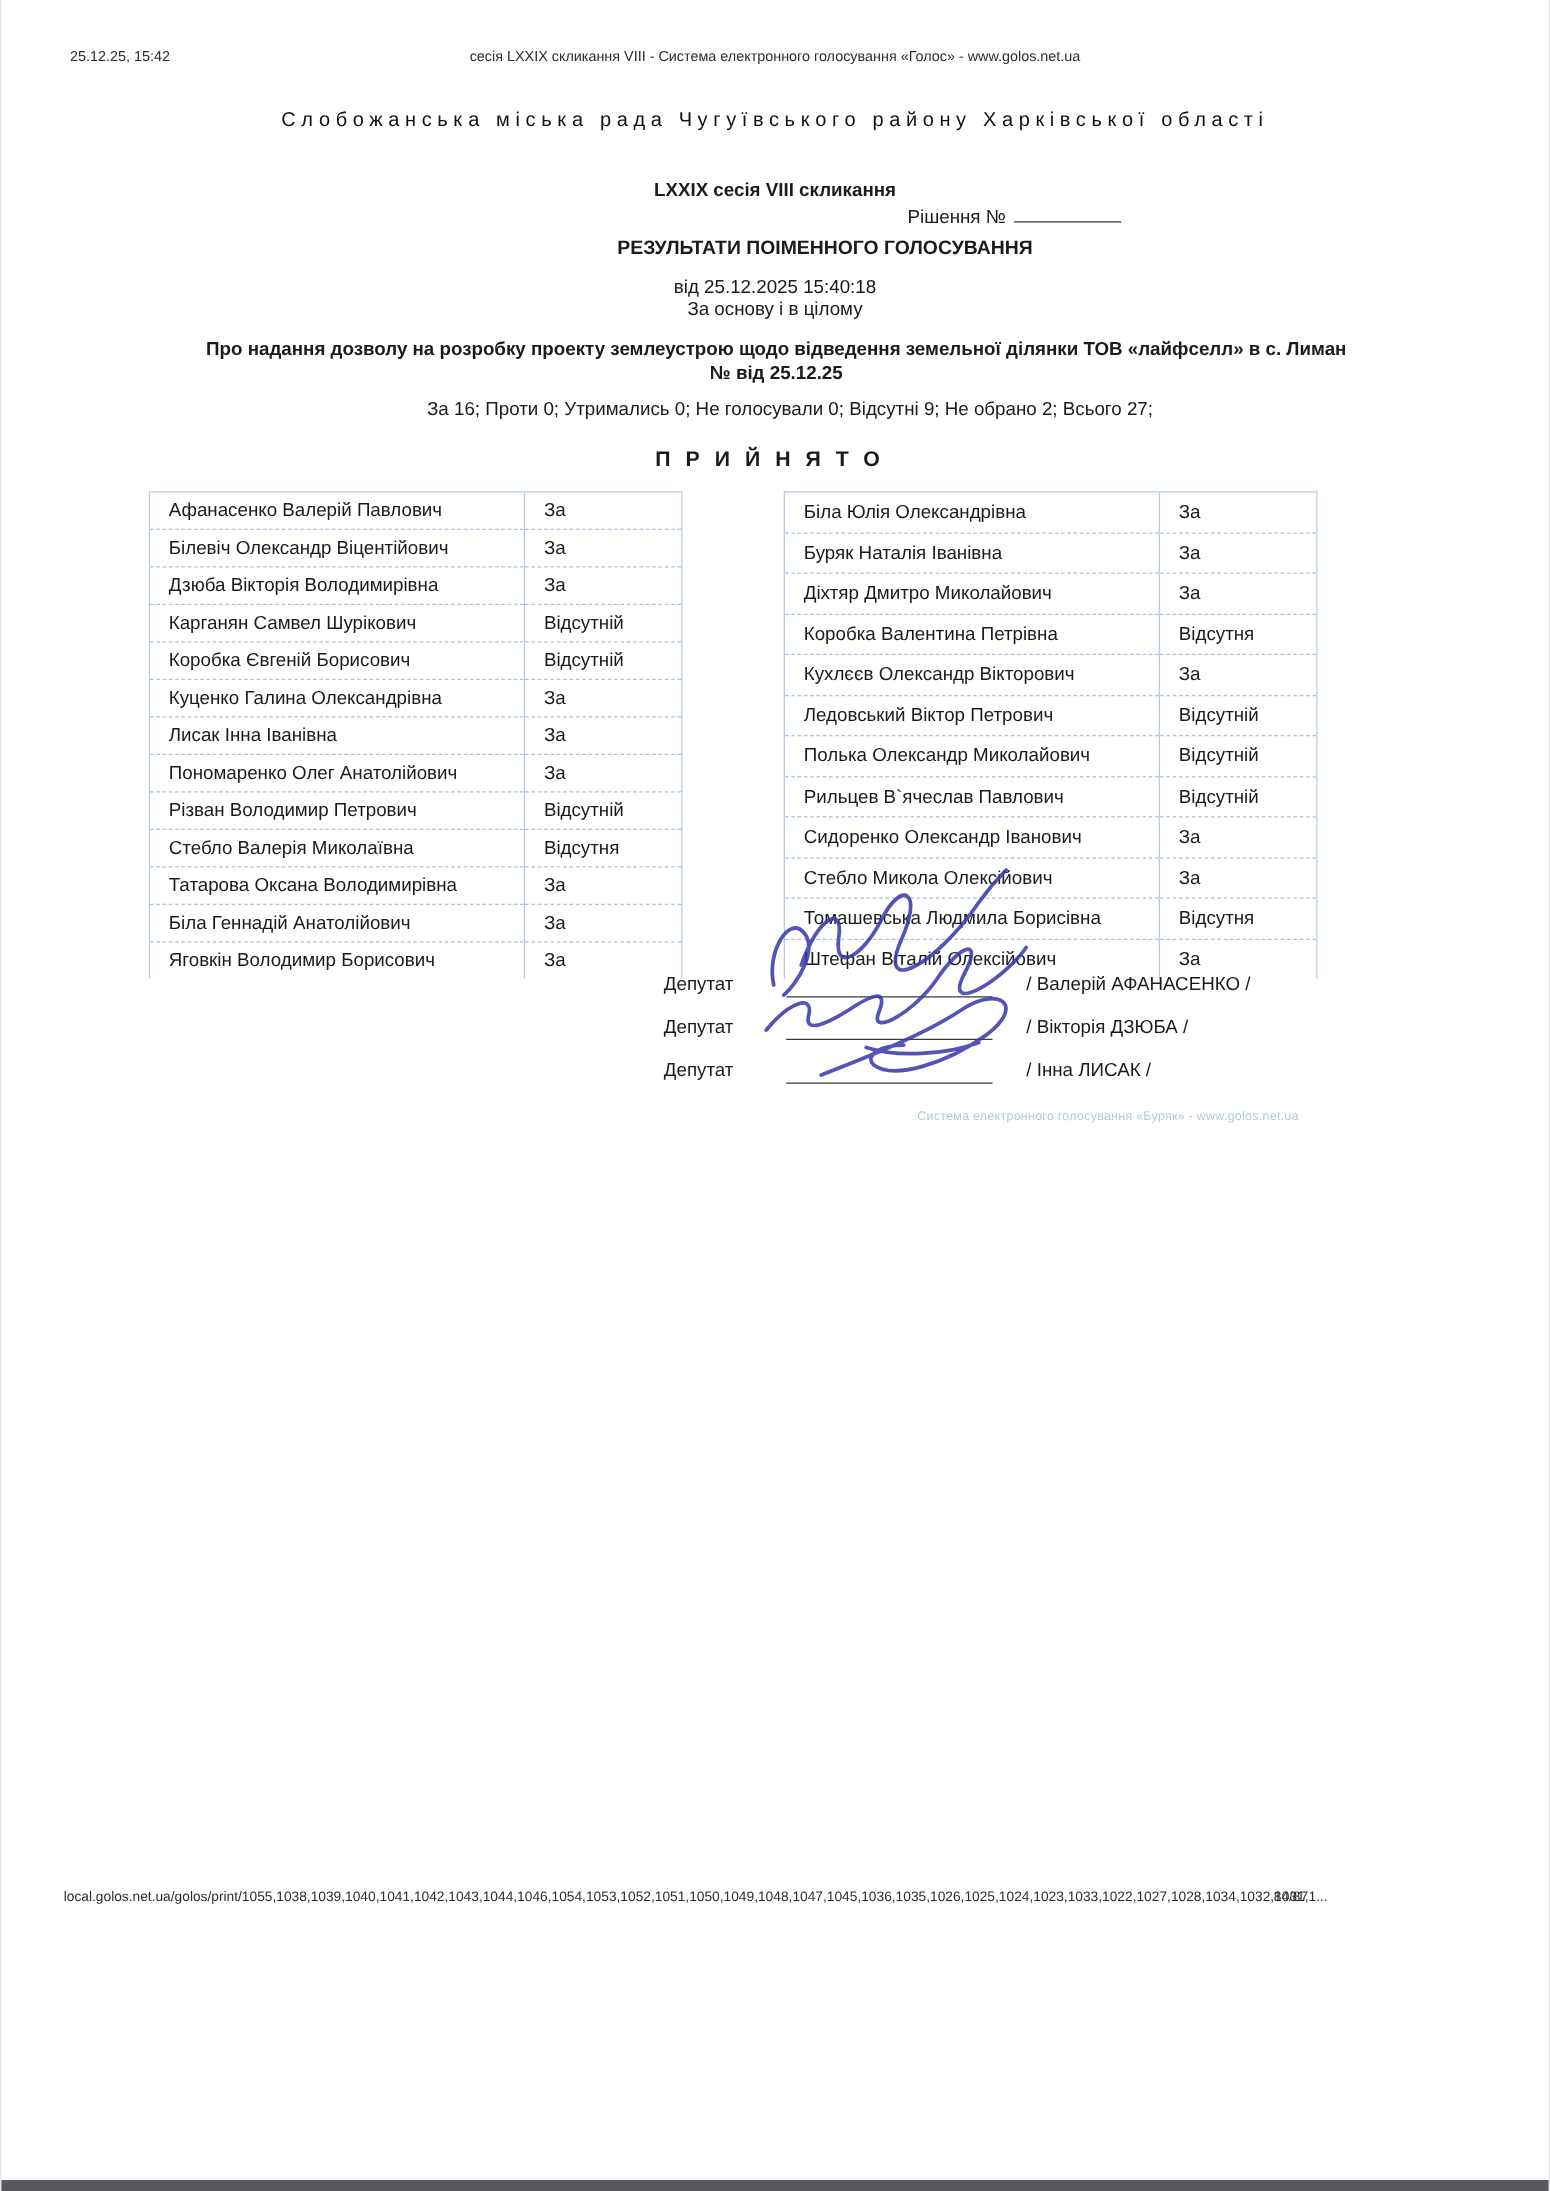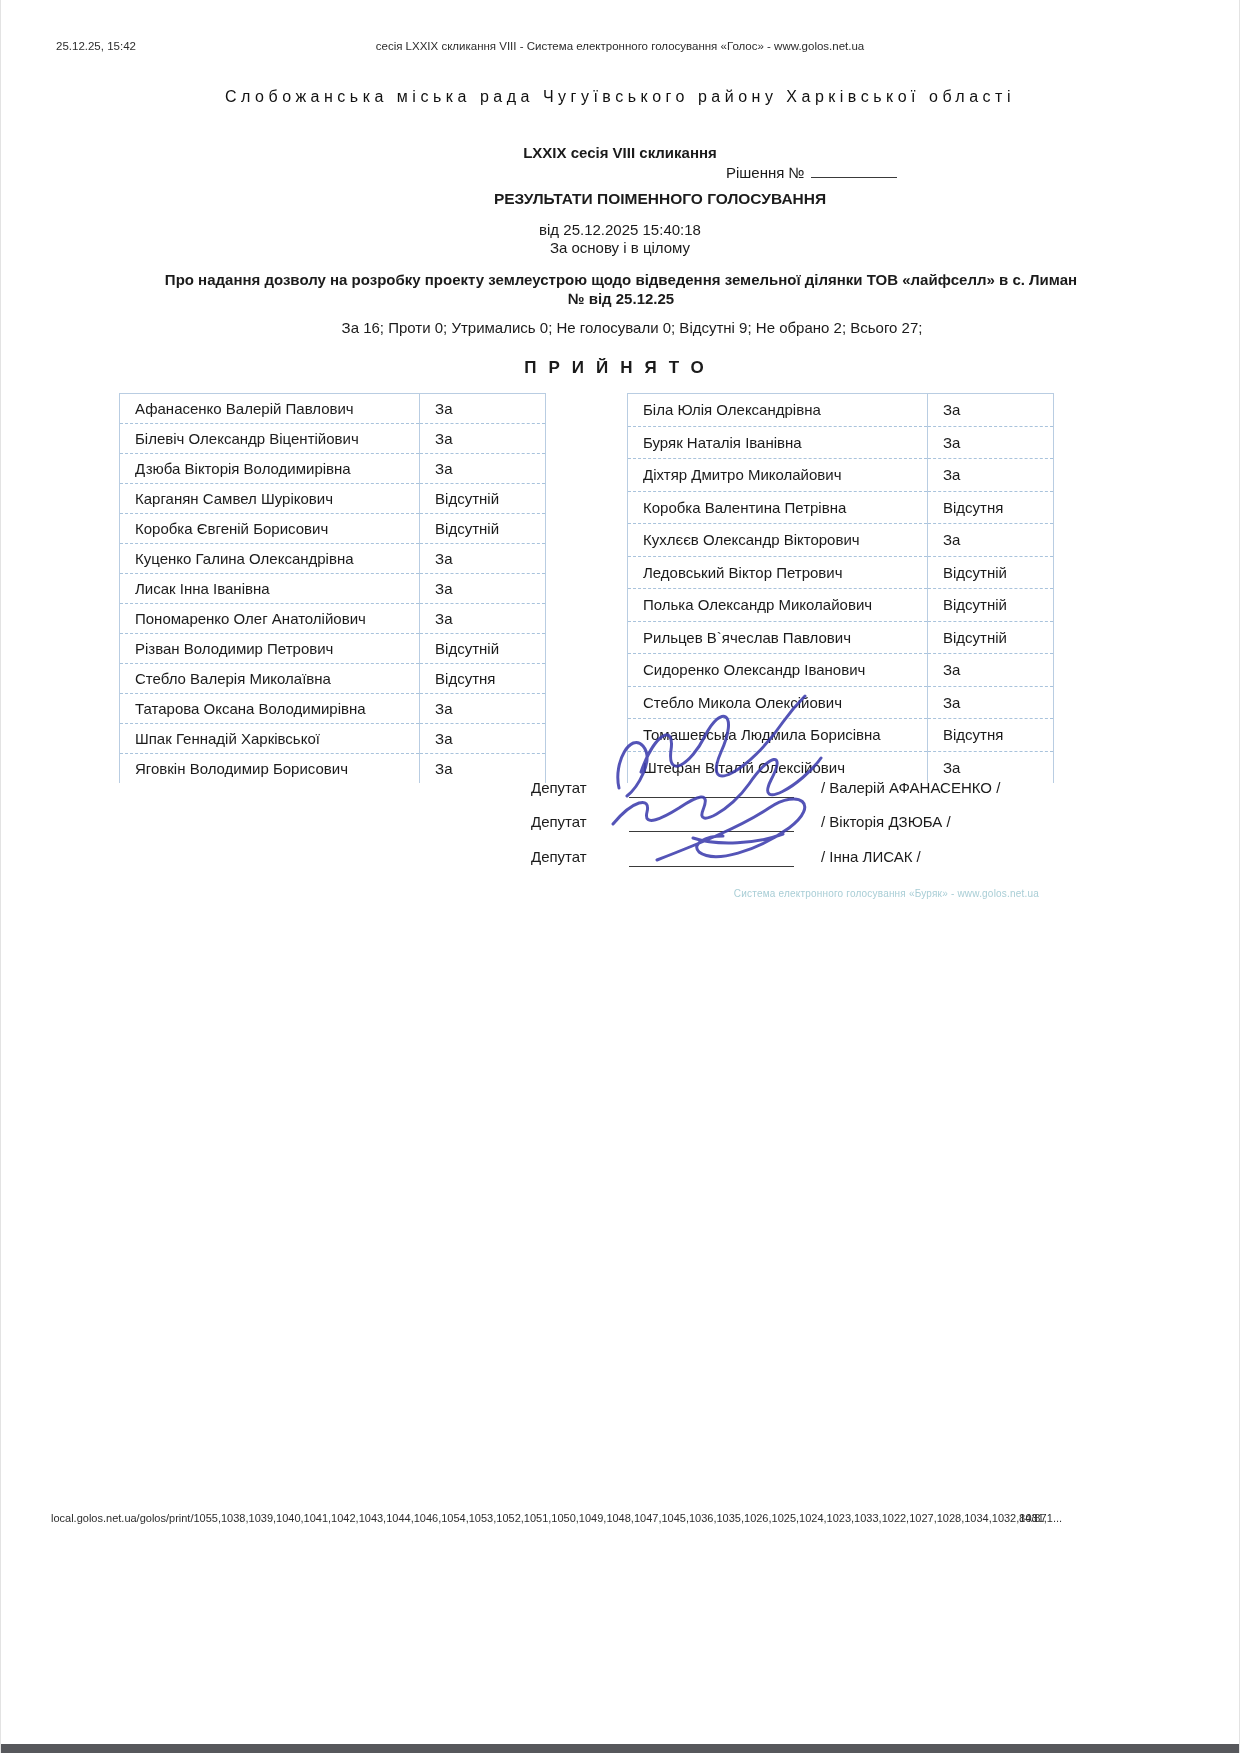--- a/index.html
+++ b/index.html
@@ -113,21 +113,21 @@
         </tr>
         <tr>
           <td class="name-cell">Стебло Валерія Миколаївна</td>
           <td class="vote-cell">Відсутня</td>
         </tr>
         <tr>
           <td class="name-cell">Татарова Оксана Володимирівна</td>
           <td class="vote-cell">За</td>
         </tr>
         <tr>
-          <td class="name-cell">Шпак Геннадій Харківської</td>
+          <td class="name-cell">Біла Геннадій Анатолійович</td>
           <td class="vote-cell">За</td>
         </tr>
         <tr>
           <td class="name-cell">Яговкін Володимир Борисович</td>
           <td class="vote-cell">За</td>
         </tr>
       </tbody>
   </table>
   <table class="vote-table">
     <tbody id="right-tbody">

